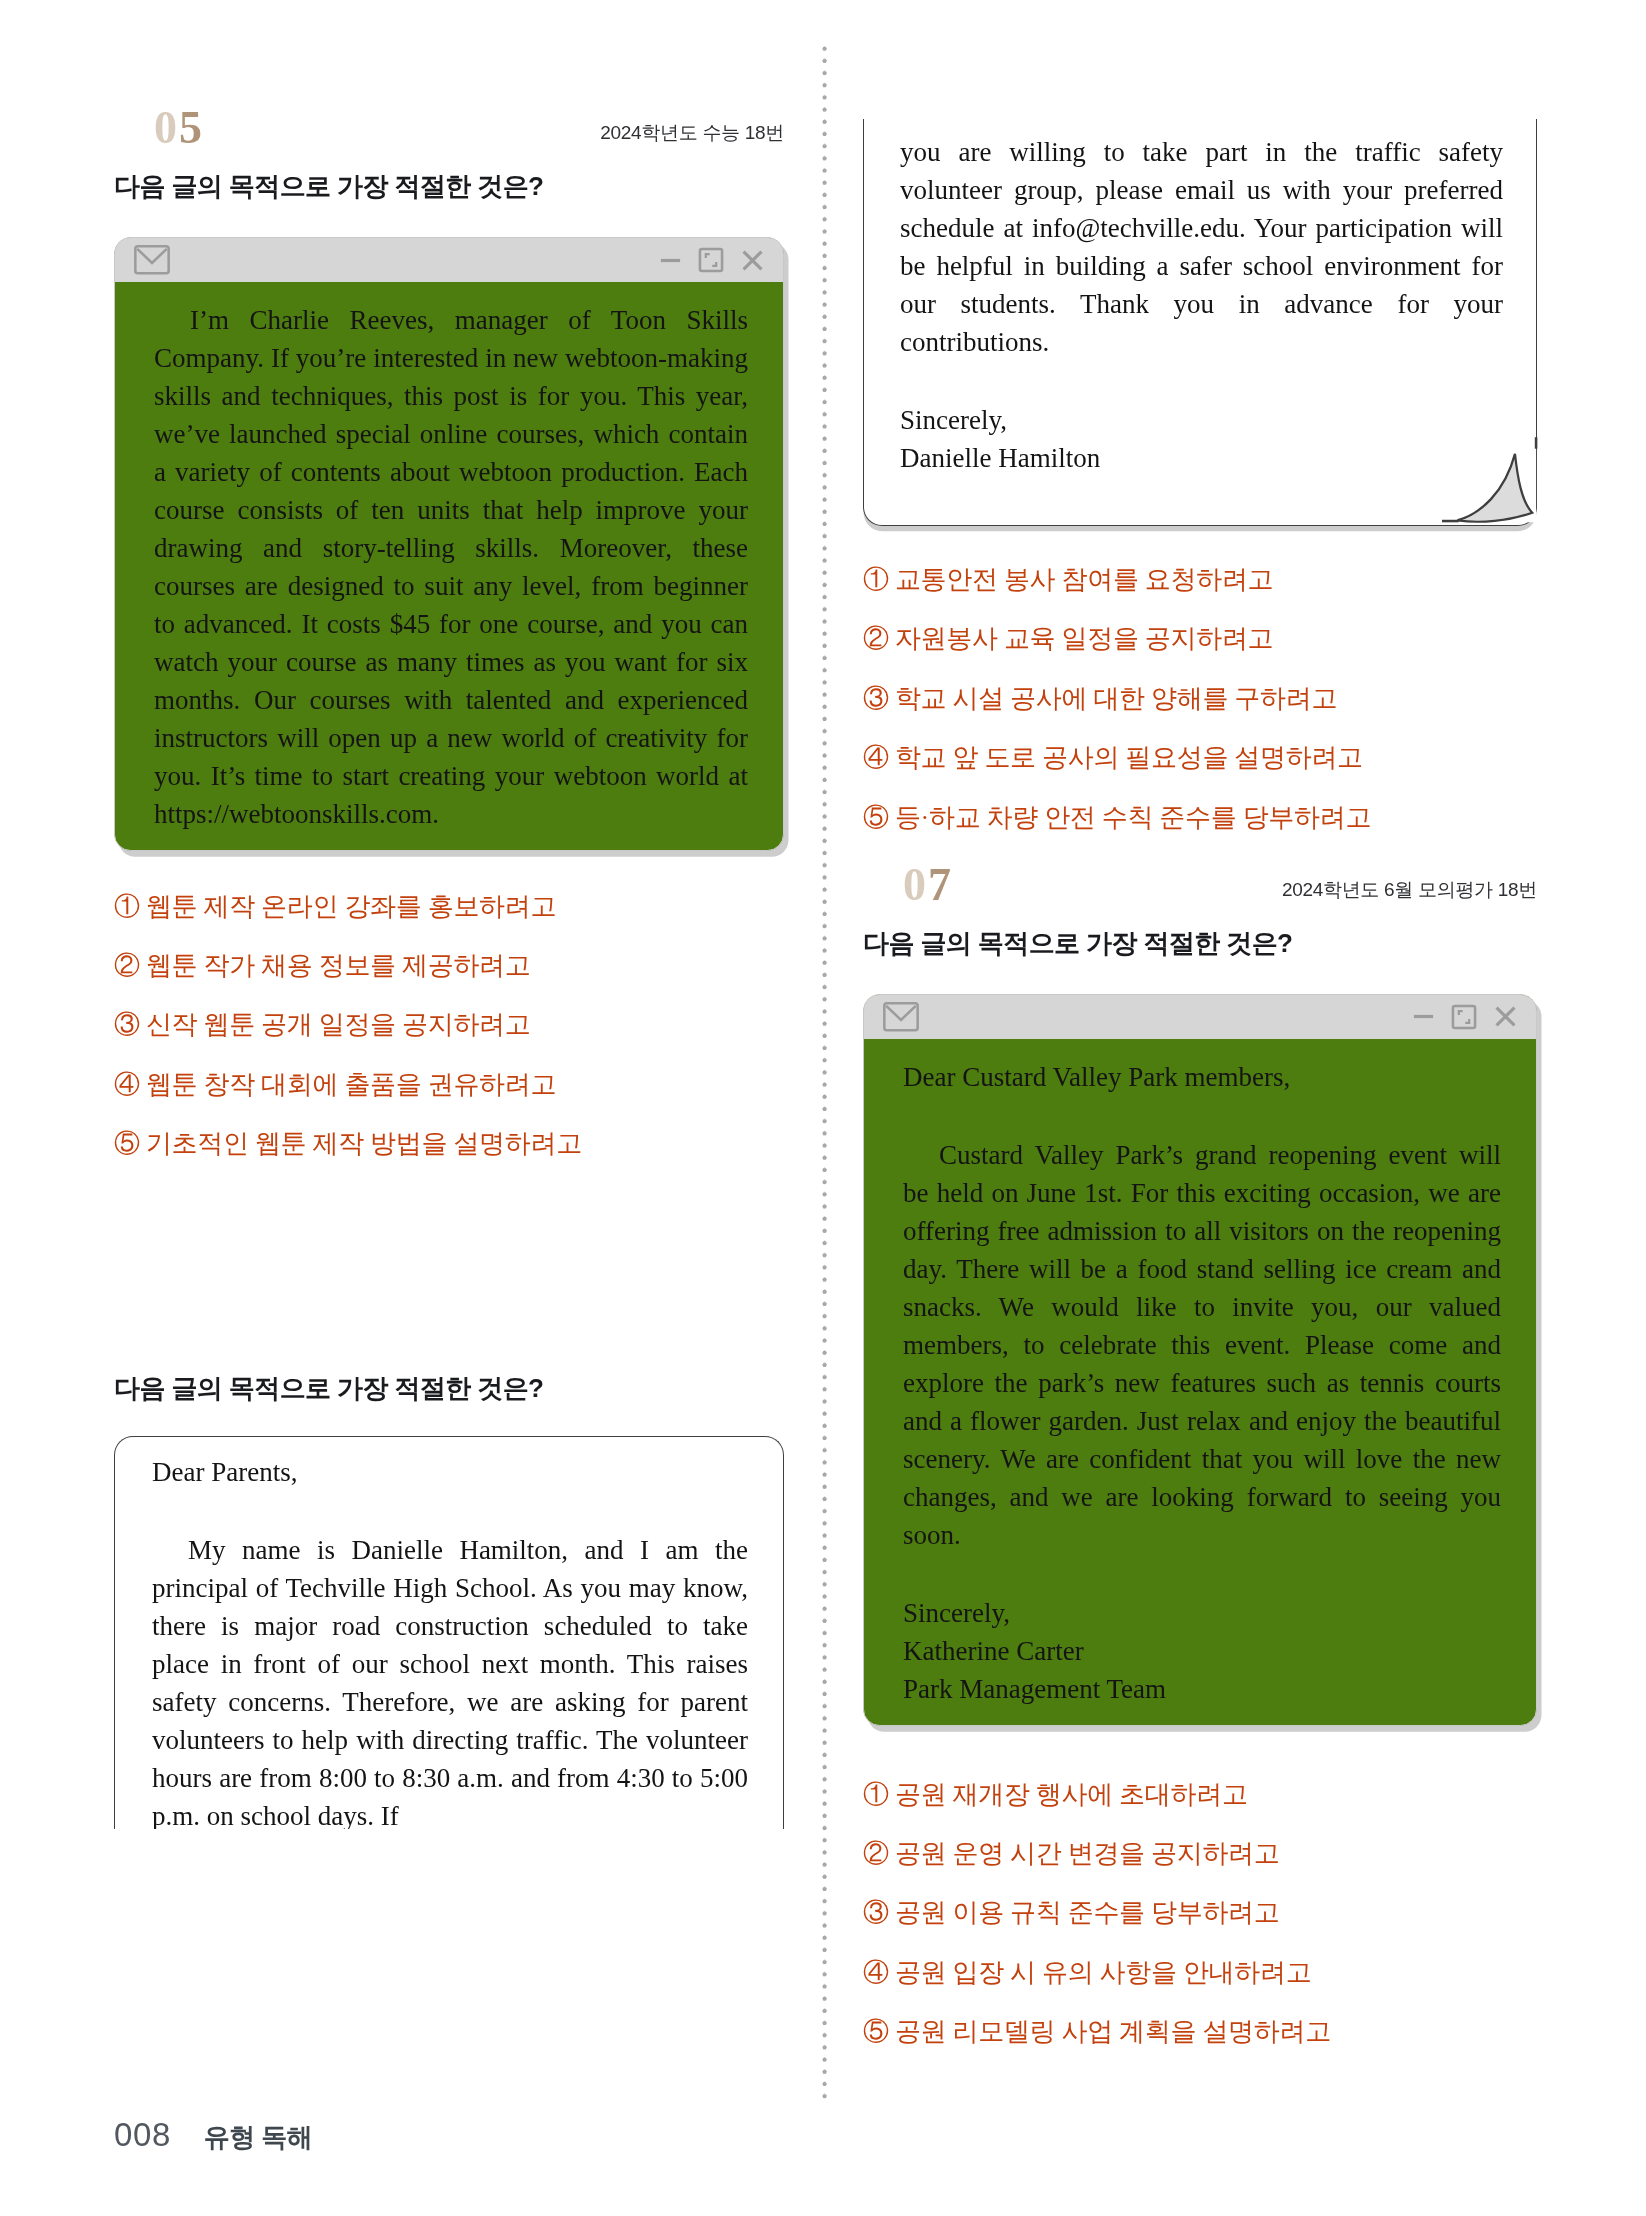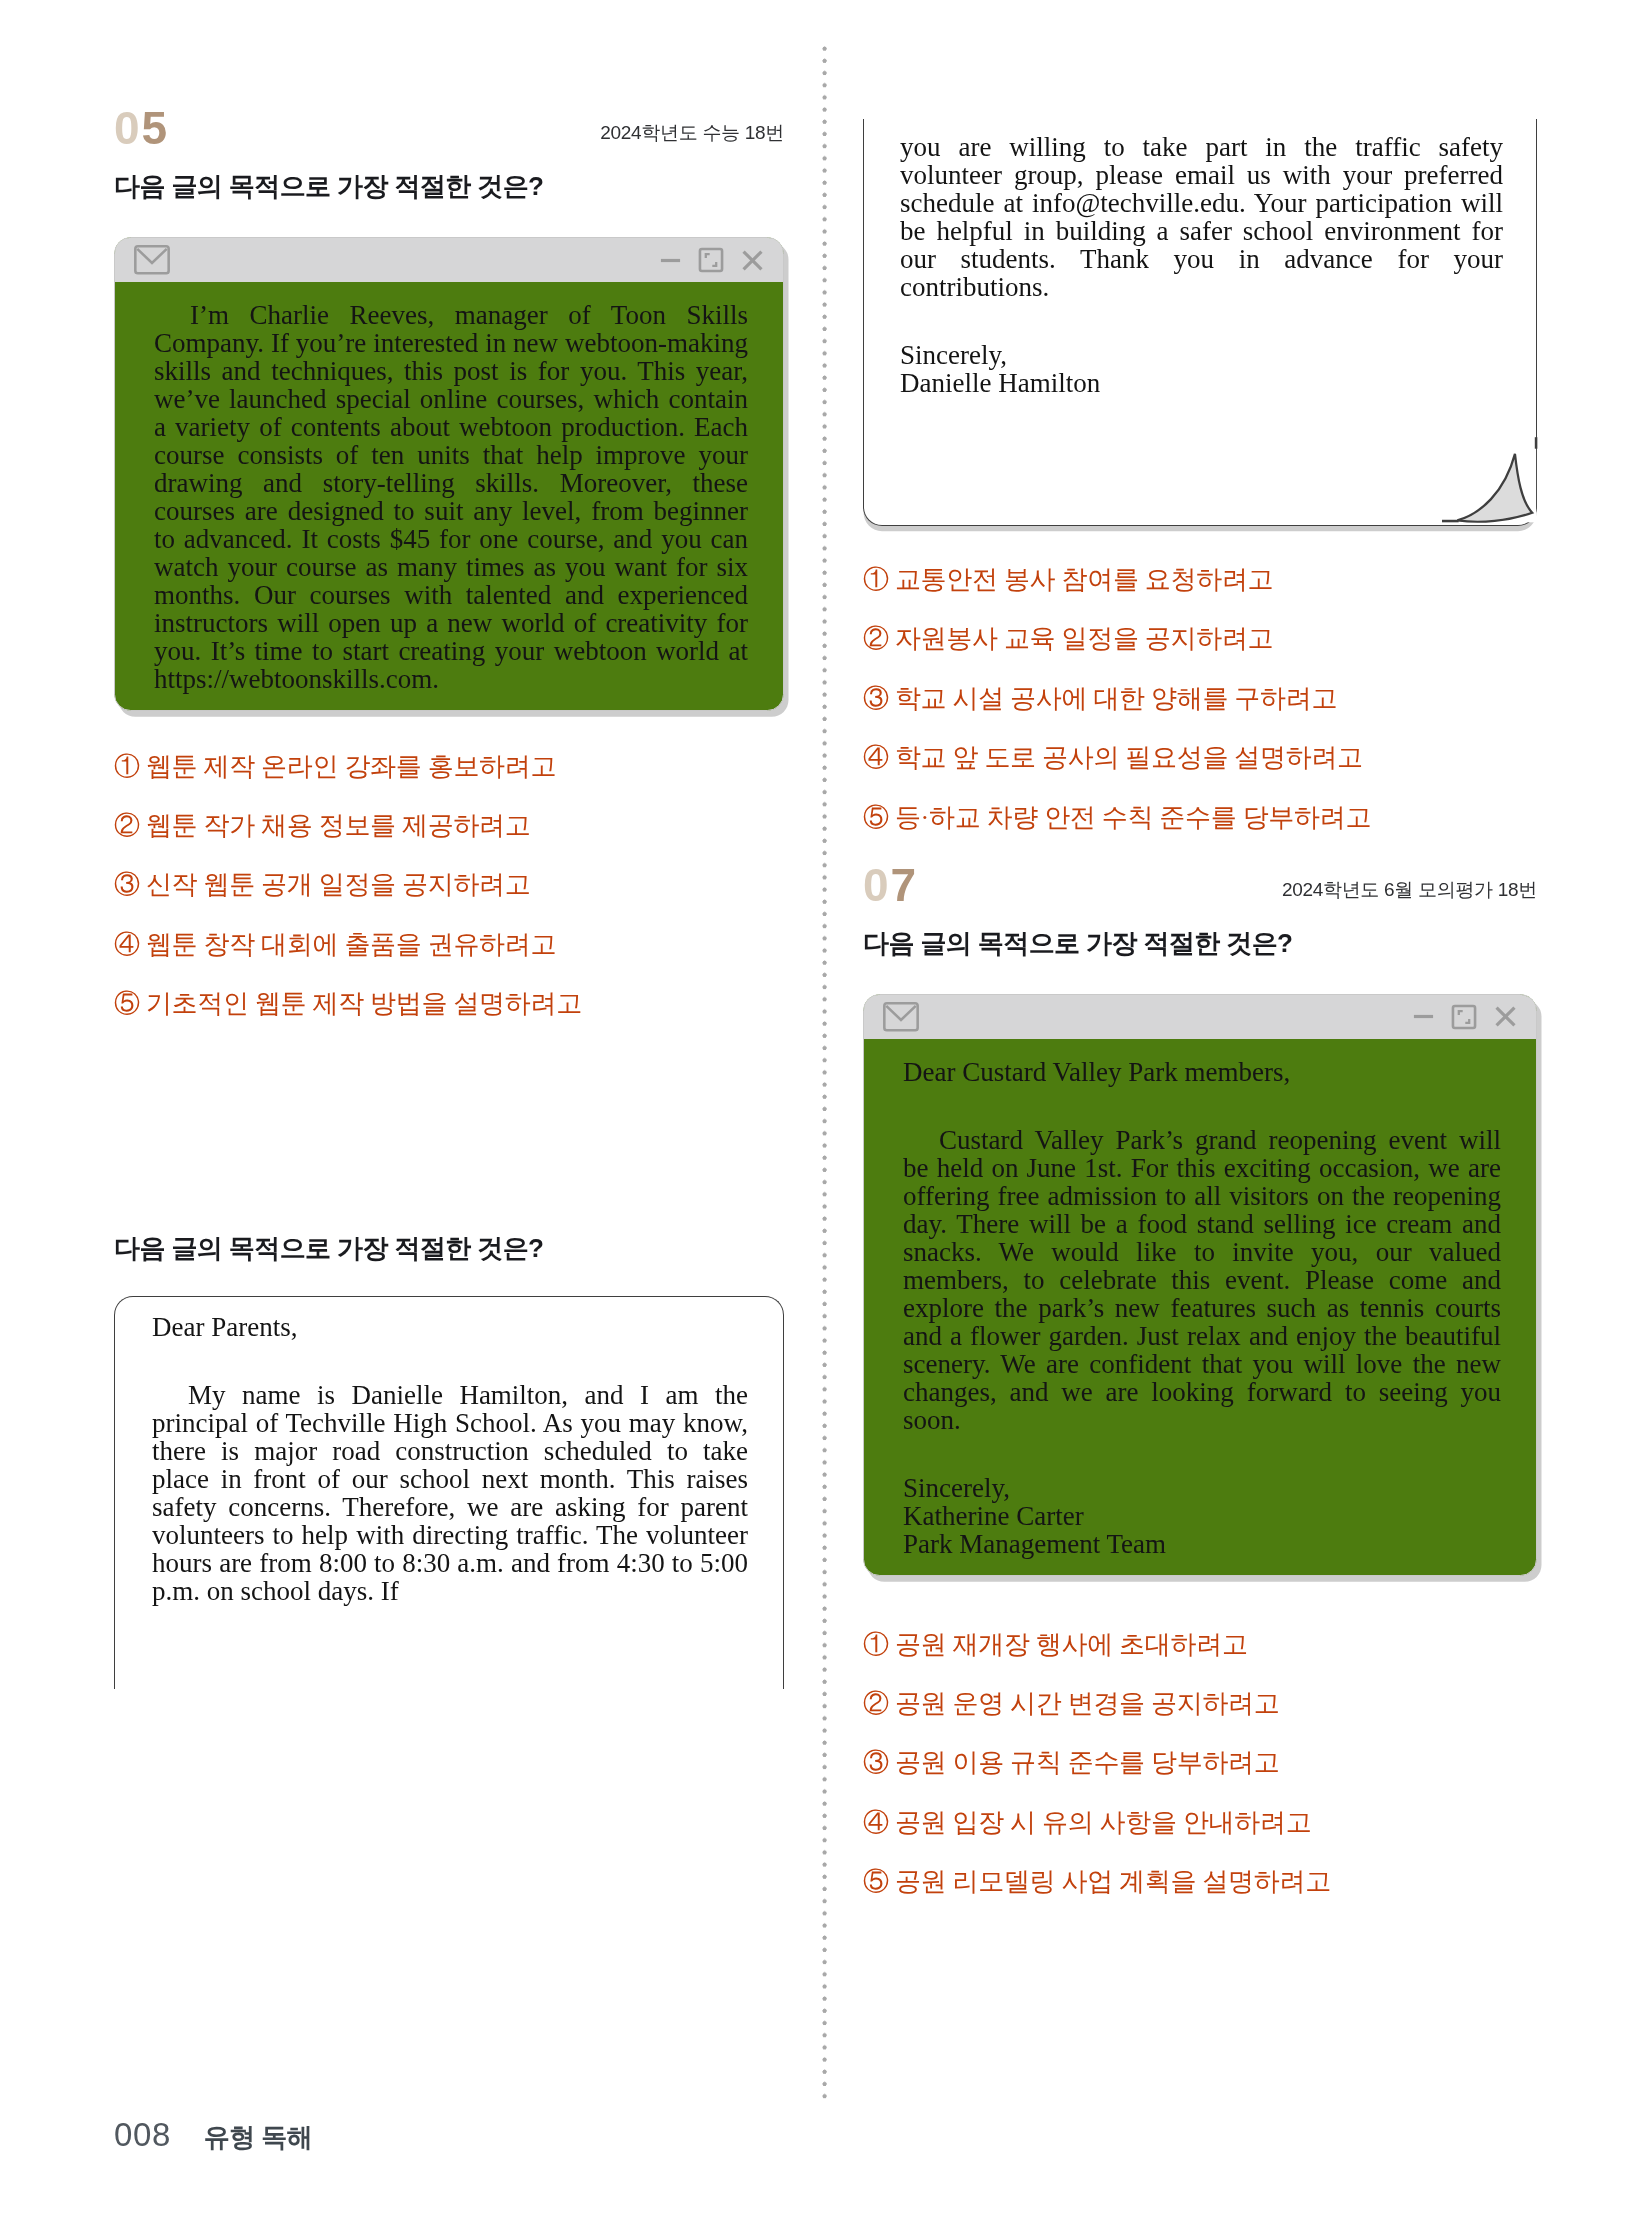--- a/index.html
+++ b/index.html
@@ -7,36 +7,36 @@
         font-family:"Liberation Serif",serif;color:#141414;}
   
   .divider{position:absolute;left:822px;top:46px;width:5.1px;height:2053px;
            background-image:radial-gradient(circle at 2.6px 2.6px,#a8a8a8 1.9px,rgba(0,0,0,0) 2.4px);
            background-size:5.1px 12.2px;background-repeat:repeat-y;}
   .col{position:absolute;top:0;}
   .col-left{left:114px;width:670px;}
   .col-right{left:863px;width:674px;}
 
   .qhead{display:flex;justify-content:space-between;align-items:flex-end;}
-  .qnum{font-family:Liberation Sans, sans-serif;font-weight:800;font-size:46px;line-height:1;letter-spacing:1.9px;}
+  .qnum{font-family:Liberation Serif, serif;font-weight:800;font-size:46px;line-height:1;letter-spacing:1.9px;margin-left:40px;}
   .qnum .light{color:#d9ccbc;}
   .qnum .dark{color:#b0947a;}
   .qsource{font-family:"Liberation Sans",sans-serif;font-size:19px;color:#2f3033;padding-bottom:5.1px;letter-spacing:-0.3px;}
   .qprompt{margin:18px 0 0 0;font-family:"Liberation Sans",sans-serif;font-size:26px;font-weight:800;
            color:#1a1b1f;letter-spacing:-0.6px;}
 
   
   .window{margin-top:33px;border:1.3px solid #c9c9c9;border-radius:16.7px;background:#4d7c0f;
           box-shadow:4.5px 5.8px 0 #cdcdcd;}
   .titlebar{height:44px;background:#d6d6d7;border-radius:14.8px 14.8px 0 0;display:flex;align-items:center;
             padding:0 19px;}
   .controls{margin-left:auto;display:flex;align-items:center;gap:16.7px;}
   .winbody{padding:19px 35px 16.7px 39px;}
 
-  .passage p{margin:0;font-size:27px;line-height:28px;text-align:justify;}
+  .passage p{margin:0;font-size:27px;line-height:38px;text-align:justify;}
   .passage p.indent{text-indent:36px;}
   .passage p.gap-top{margin-top:40px;}
   .passage p.line{text-indent:0;}
 
   .choices{margin-top:41px;font-size:26px;line-height:1.15;color:#c2410c;}
   .choices div{margin-bottom:29.5px;letter-spacing:-0.3px;}
 
   
   .plainbox{margin-top:29.5px;border:1.9px solid #3f3f3f;border-bottom:none;border-radius:19px 19px 0 0;
             height:393px;overflow:hidden;padding:16.7px 35px 0 37px;box-sizing:border-box;background:#fff;}

